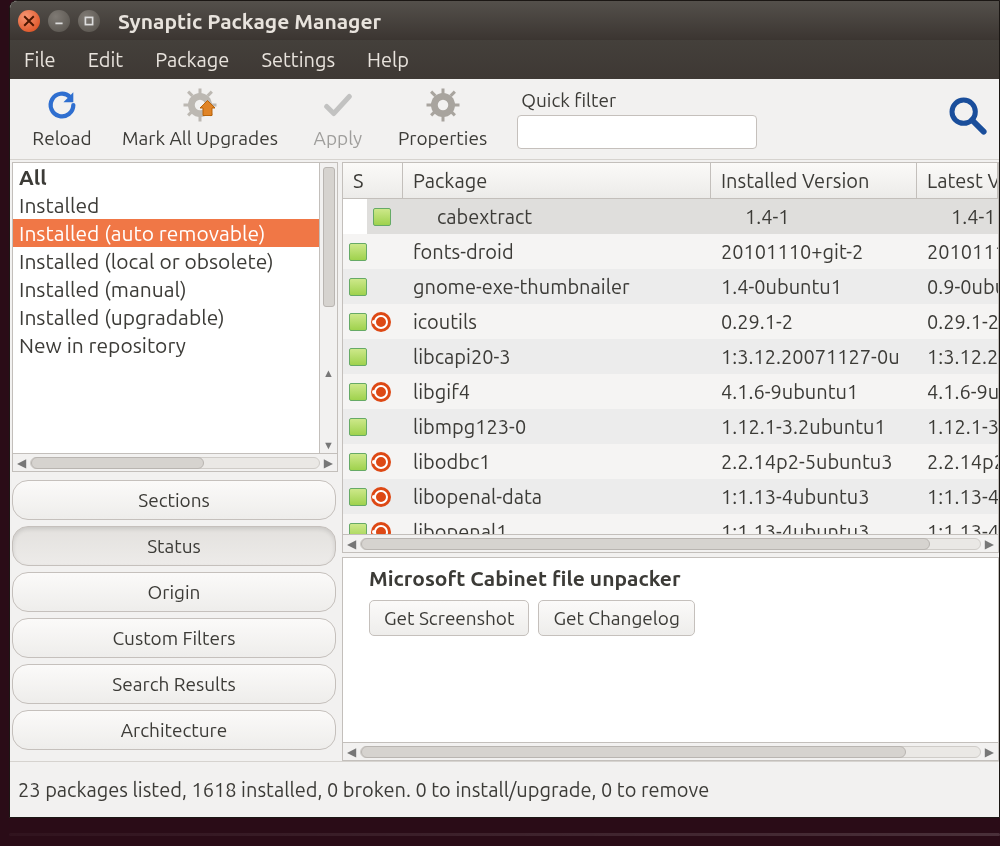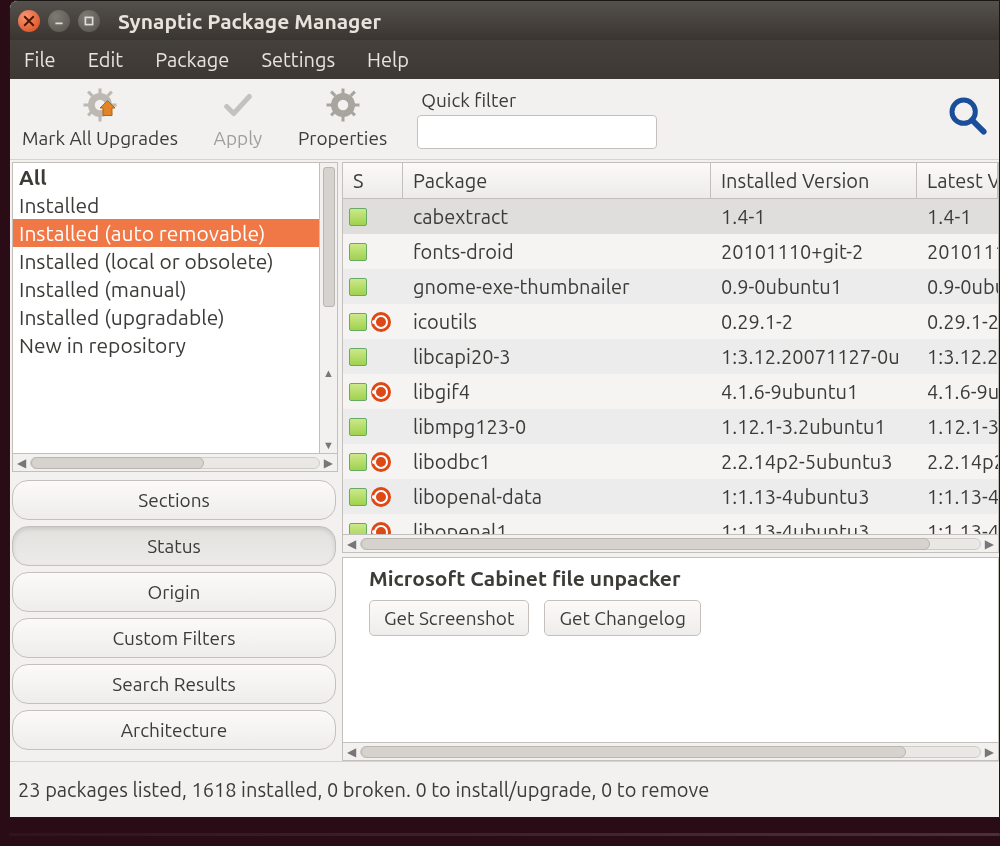--- a/index.html
+++ b/index.html
@@ -162,21 +162,21 @@
     white-space:nowrap;overflow:hidden;
   }
   .col-s{width:60px;}
   .col-pkg{width:308px;}
   .col-iv{width:206px;}
   .col-lv{flex:1;}
   .tbody{flex:1;overflow:hidden;}
   .tr{display:flex;height:35px;align-items:center;}
   .tr.even{background:var(--row-even);}
   .tr.odd{background:var(--row-odd);}
-  .tr.sel{background:var(--row-selected);}
+  .tr.sel{background:var(--row-selected);margin-left:24px;}
   .td{padding:0 10px;white-space:nowrap;overflow:hidden;font-size:20px;}
   .td.col-s{display:flex;align-items:center;gap:4px;padding:0 6px;}
   .pkg-chk{
     width:18px;height:18px;border:1px solid #6a6;
     background:linear-gradient(to bottom,#cde88a,#9fd24d);
     border-radius:2px;
   }
   .ubuntu-logo{
     width:20px;height:20px;border-radius:50%;
     background:#dd4814;position:relative;display:flex;align-items:center;justify-content:center;
@@ -190,21 +190,21 @@
   
   .desc{
     border:1px solid var(--border);
     background:#fff;
     margin-top:4px;
     padding:8px 26px;
     flex:1;
     overflow:hidden;
   }
   .desc-title{font-weight:700;font-size:21px;}
-  .desc-btns{display:flex;gap:15px;margin:10px 0 12px 0;}
+  .desc-btns{display:flex;gap:9px;margin:10px 0 12px 0;}
   .desc-btn{
     border:1px solid var(--btn-border);border-radius:5px;
     background:linear-gradient(to bottom,#fbfaf9,#eeedeb);
     padding:6px 14px;font-size:19px;cursor:default;
   }
   .desc-text{font-size:20px;line-height:1.4;}
   .hscroll.wide{margin:0;}
   .hscroll.wide .hthumb{left:0;width:92%;}
   
   .statusbar{
@@ -246,20 +246,29 @@
 
   <div class="menubar">
     <span class="menuitem">File</span>
     <span class="menuitem">Edit</span>
     <span class="menuitem">Package</span>
     <span class="menuitem">Settings</span>
     <span class="menuitem">Help</span>
   </div>
 
   <div class="toolbar">
+    <div class="tool">
+      <span class="ticon">
+        <svg width="34" height="34" viewBox="0 0 24 24">
+            <path fill="none" stroke="#2f6fd0" stroke-width="3" stroke-linecap="round" d="M20 12a8 8 0 1 1-2.34-5.66"></path>
+            <path fill="#2f6fd0" d="M20 3v7h-7z"></path>
+          </svg>
+      </span>
+      <span class="tlabel">Reload</span>
+    </div>
     <div class="tool">
       <span class="ticon">
         <svg width="36" height="36" viewBox="0 0 24 24">
           <circle cx="12" cy="12" r="8" fill="#bcb8b2"></circle>
             <circle cx="12" cy="12" r="3.5" fill="#f2f1f0"></circle>
           <g fill="#bcb8b2">
               <rect x="11" y="1" width="2" height="4"></rect>
               <rect x="11" y="19" width="2" height="4"></rect>
               <rect x="1" y="11" width="4" height="2"></rect>
               <rect x="19" y="11" width="4" height="2"></rect>
@@ -374,21 +383,21 @@
               </div>
               <div class="td col-pkg">fonts-droid</div>
               <div class="td col-iv">20101110+git-2</div>
               <div class="td col-lv">2010111</div>
             </div>
             <div class="tr odd">
               <div class="td col-s">
                 <span class="pkg-chk"></span>
               </div>
               <div class="td col-pkg">gnome-exe-thumbnailer</div>
-              <div class="td col-iv">0.9-0ubuntu1</div>
+              <div class="td col-iv">1.4-0ubuntu1</div>
               <div class="td col-lv">0.9-0ubu</div>
             </div>
             <div class="tr even">
               <div class="td col-s">
                 <span class="pkg-chk"></span>
                 <span class="ubuntu-logo"></span>
               </div>
               <div class="td col-pkg">icoutils</div>
               <div class="td col-iv">0.29.1-2</div>
               <div class="td col-lv">0.29.1-2</div>

